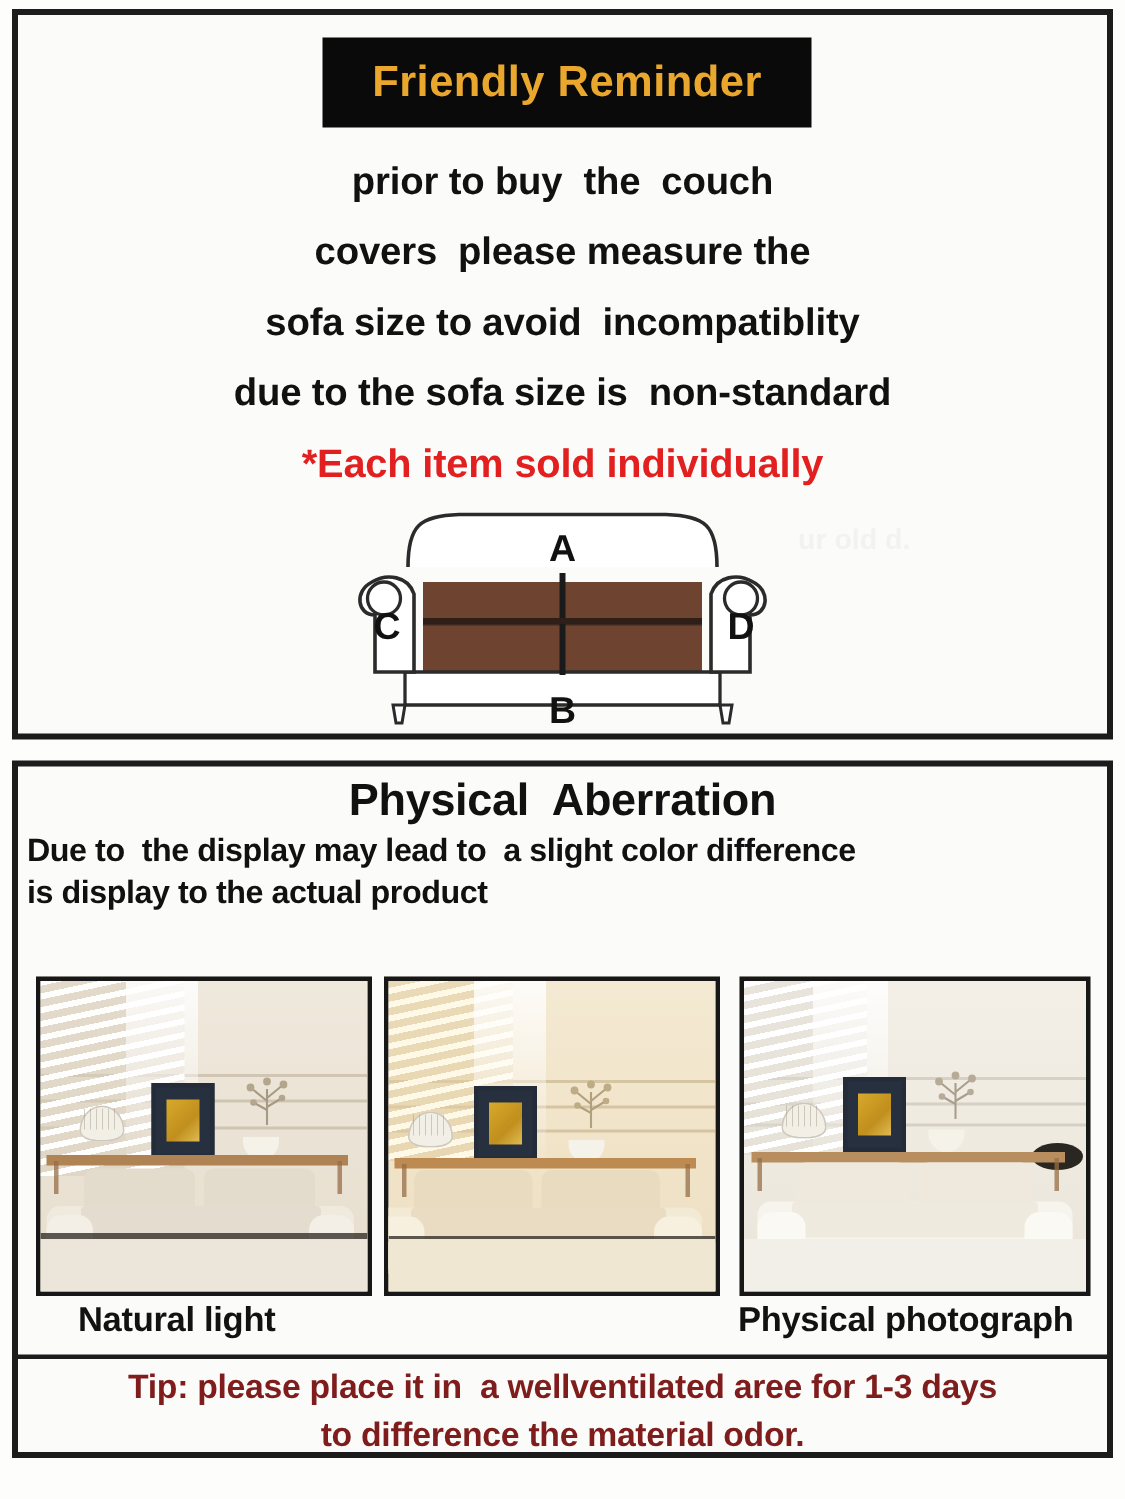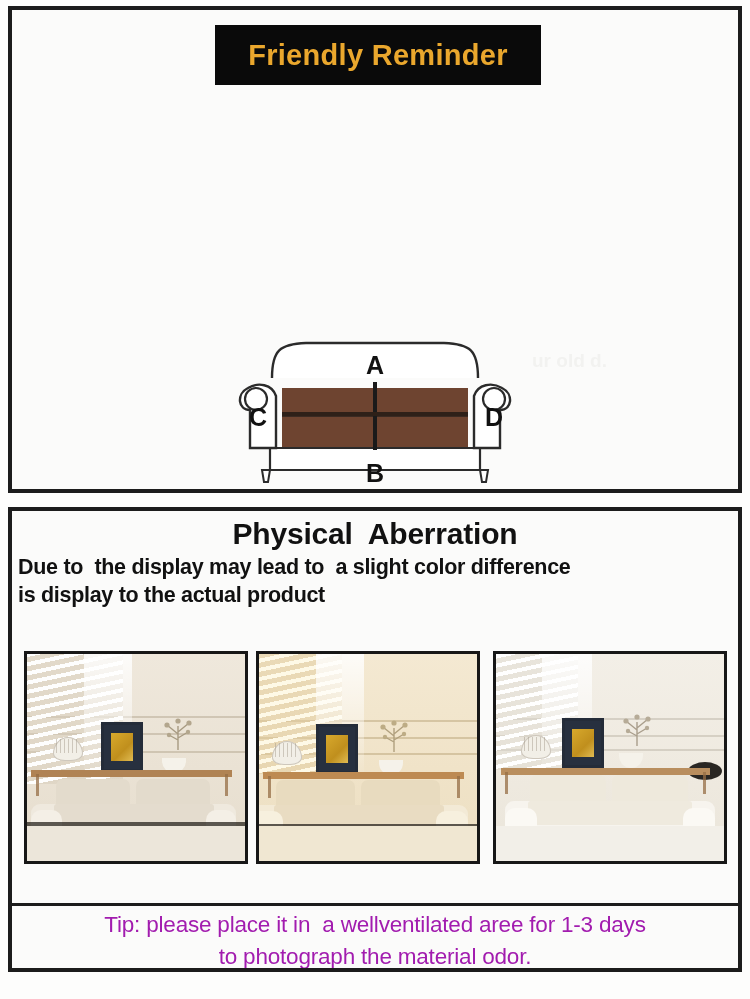--- a/index.html
+++ b/index.html
@@ -363,38 +363,45 @@
   }
 
   .tip-block {
     position: absolute;
     left: 0; right: 0;
     top: 398px;
     text-align: center;
   }
   .tipline {
     font-size: 22.5px;
-    font-weight: normal;
-    color: #a21caf;
+    font-weight: bold;
+    color: #7f1d1d;
     line-height: 32px;
     white-space: pre;
     letter-spacing: -.2px;
   }
 </style>
 </head>
 <body>
 
 <div class="page">
 
   <div class="panel-reminder">
 
     <div class="banner">
       <span class="banner-text">Friendly Reminder</span>
     </div>
 
+    <div class="reminder-lines">
+      <div class="rline">prior to buy  the  couch</div>
+      <div class="rline">covers  please measure the</div>
+      <div class="rline">sofa size to avoid  incompatiblity</div>
+      <div class="rline">due to the sofa size is  non-standard</div>
+      <div class="rline accent">*Each item sold individually</div>
+    </div>
 
     <div class="ghost-mark">ur old d.</div>
 
     <div class="sofa-wrap">
       <svg class="sofa-svg" width="330" height="158" viewBox="0 0 330 158">
 
         <path d="M62 48 C62 20, 70 14, 96 13 L234 13 C260 14, 268 20, 268 48" fill="#ffffff" stroke="#2b2b2b" stroke-width="2.4"></path>
 
         <rect x="72" y="58" width="186" height="62" fill="#6e4430"></rect>
         <rect x="72" y="82" width="186" height="5" fill="#3a2a22"></rect>
@@ -556,23 +563,25 @@
 
             <div class="baseboard" style="bottom:15%"></div>
             <div class="floor"></div>
           </div>
         </div>
       </div>
 
     </div>
 
     <div class="caption-row">
+      <div class="caption cap-1">Natural light</div>
+      <div class="caption cap-3">Physical photograph</div>
     </div>
 
     <div class="divider"></div>
 
     <div class="tip-block">
       <div class="tipline">Tip: please place it in  a wellventilated aree for 1-3 days</div>
-      <div class="tipline">to photograph the material odor.</div>
+      <div class="tipline">to difference the material odor.</div>
     </div>
   </div>
 
 </div>
 
 </body></html>

